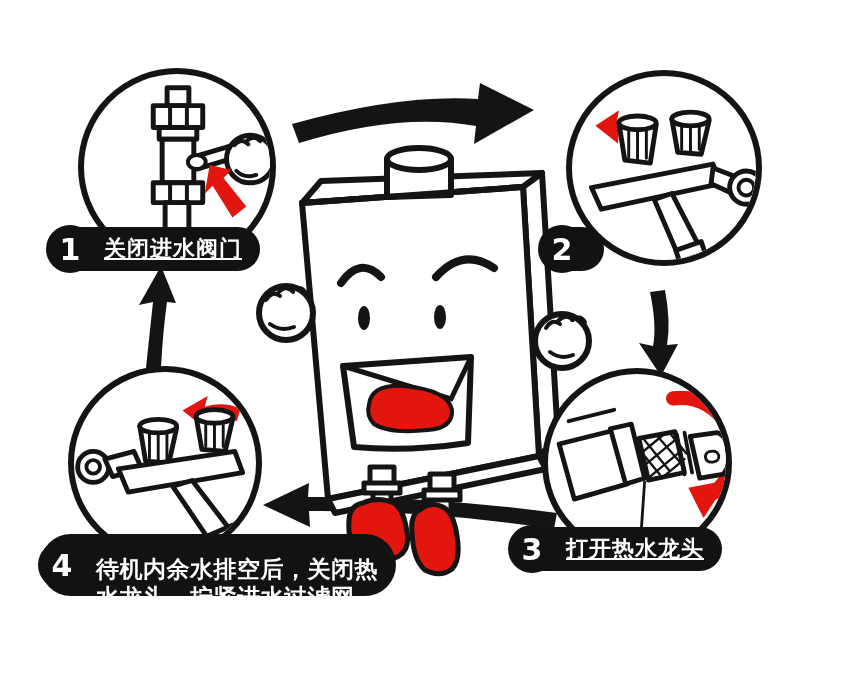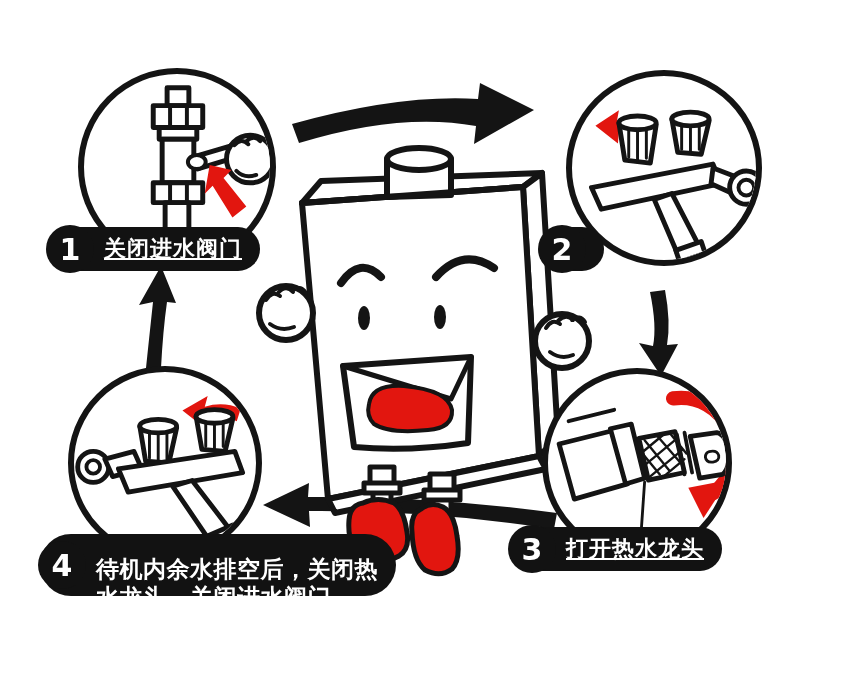--- a/index.html
+++ b/index.html
@@ -169,17 +169,17 @@
 
   <div class="pill l3">
     <span class="badge">3</span>
     <span class="pill-text">打开热水龙头</span>
   </div>
 
   <div class="pill l4">
     <span class="badge">4</span>
     <span class="pill-lines">
       <span>待机内余水排空后，关闭热</span>
-      <span>水龙头，关闭进水阀门</span>
+      <span>水龙头，拧紧进水过滤网</span>
     </span>
   </div>
 
 </div>
 
 </body></html>

